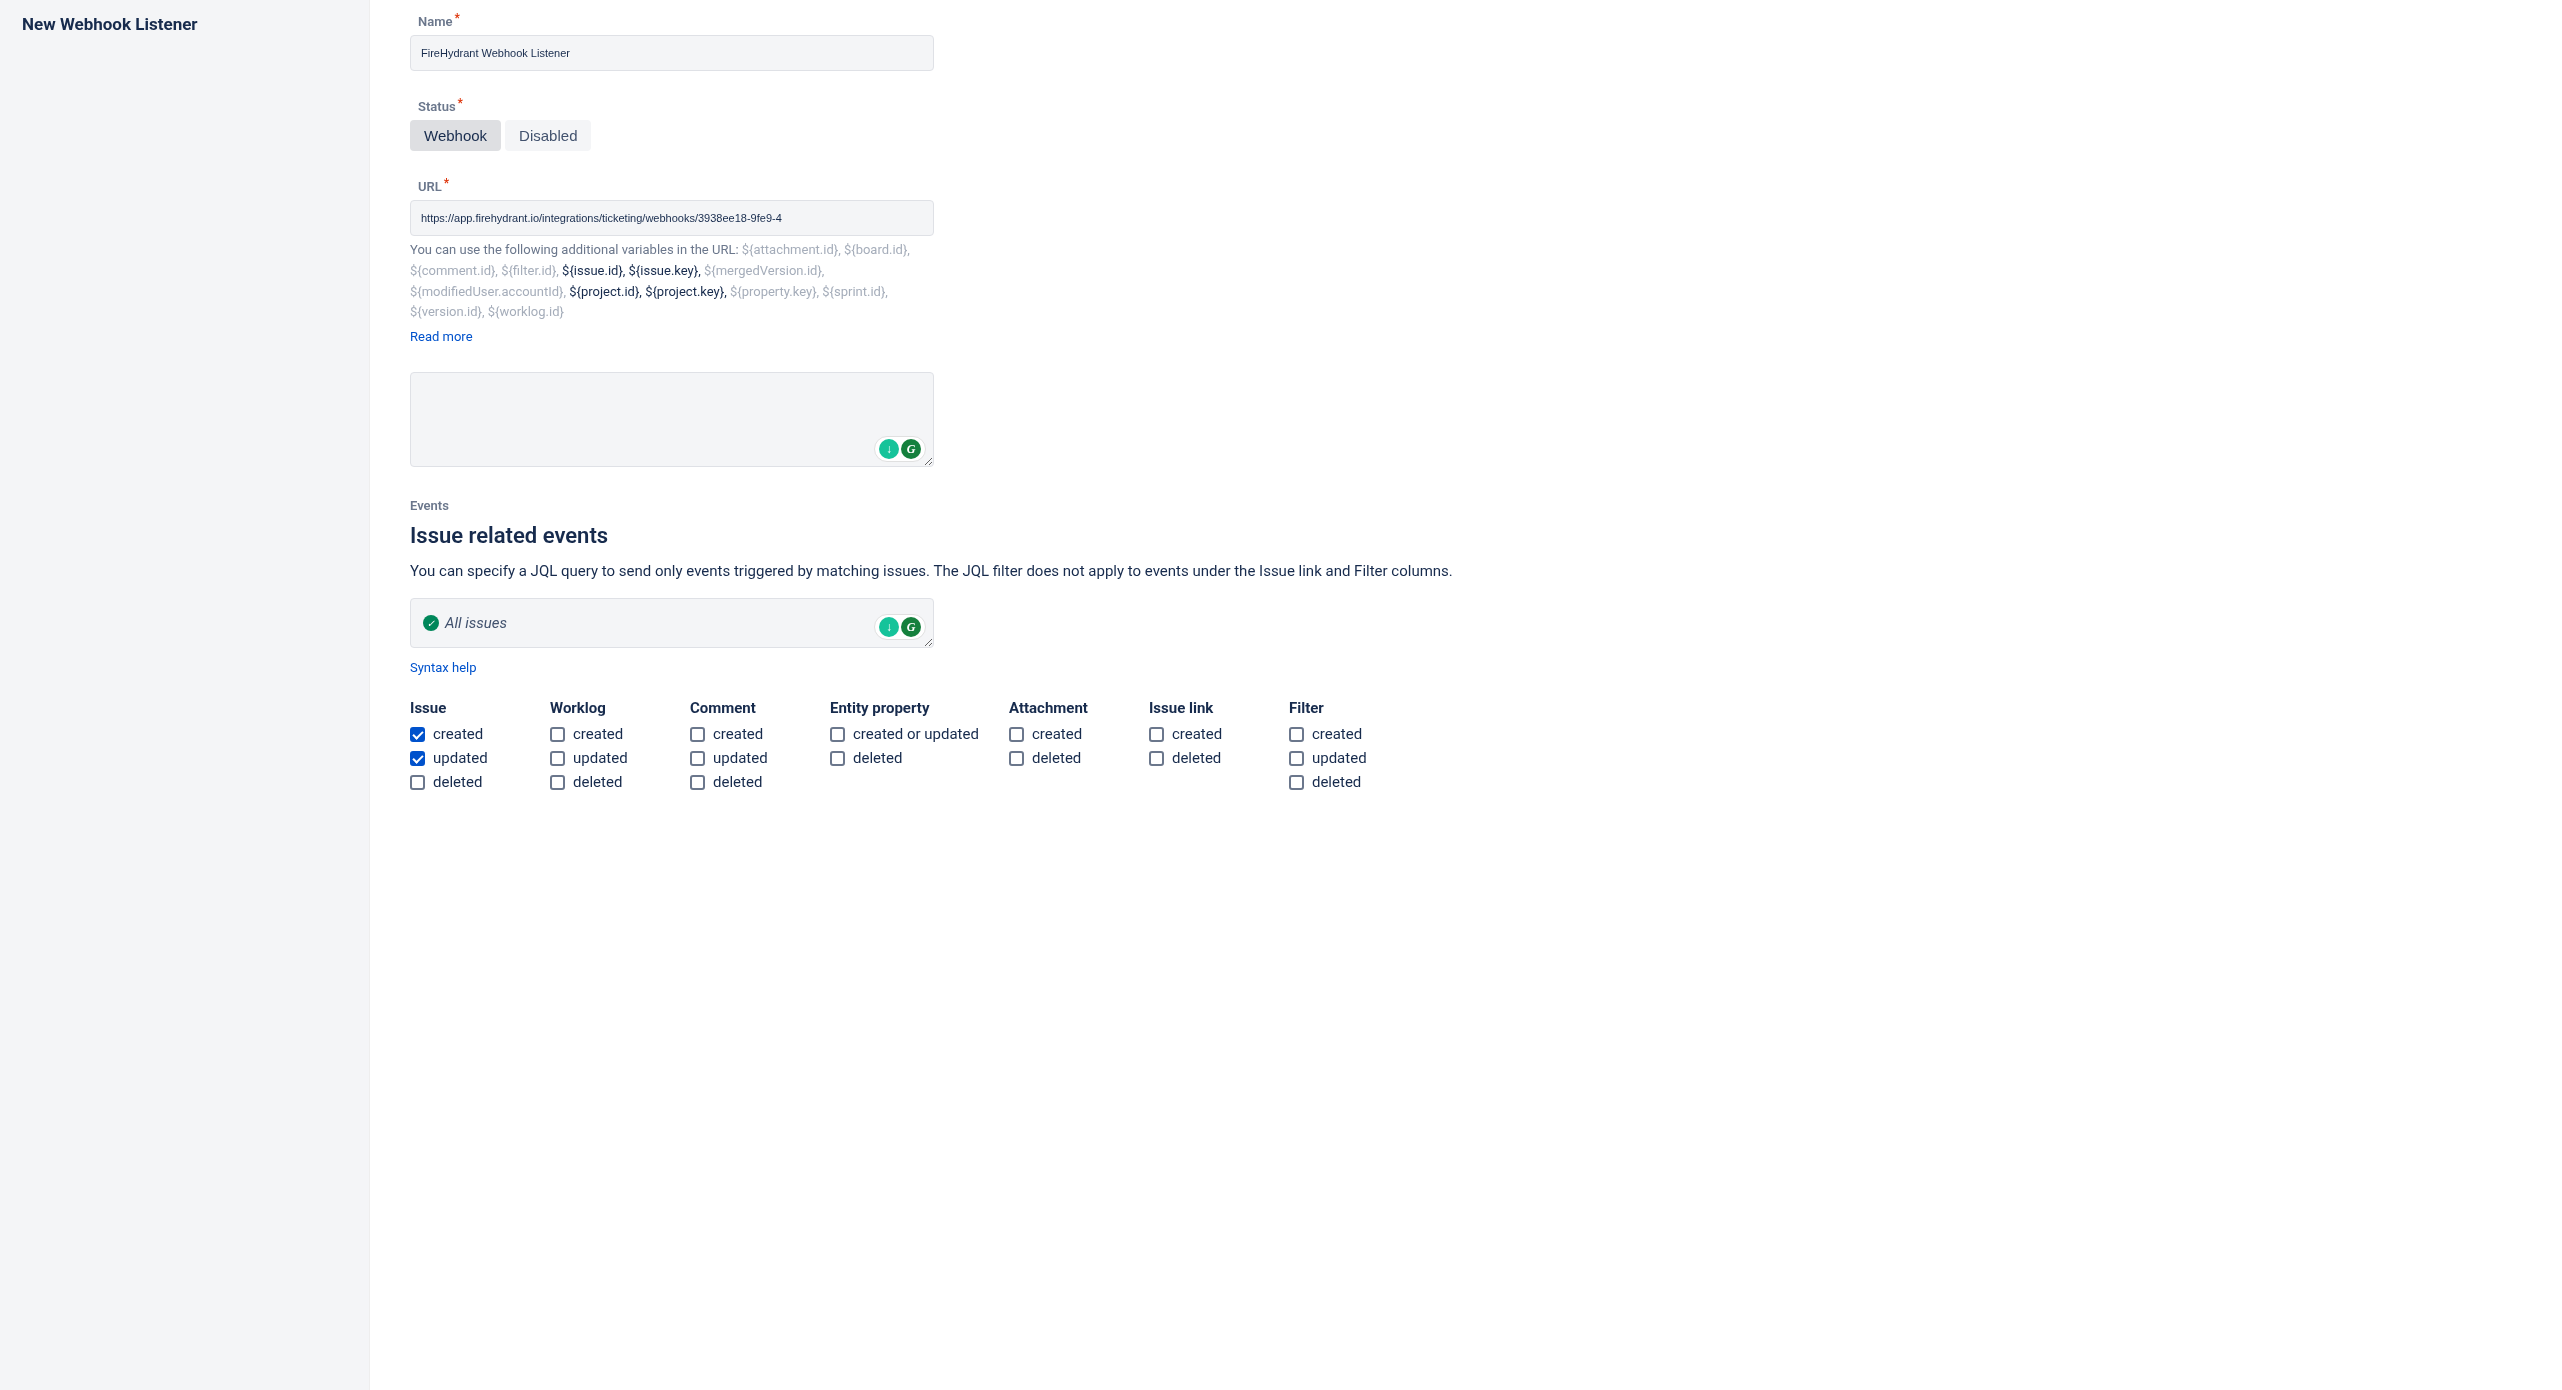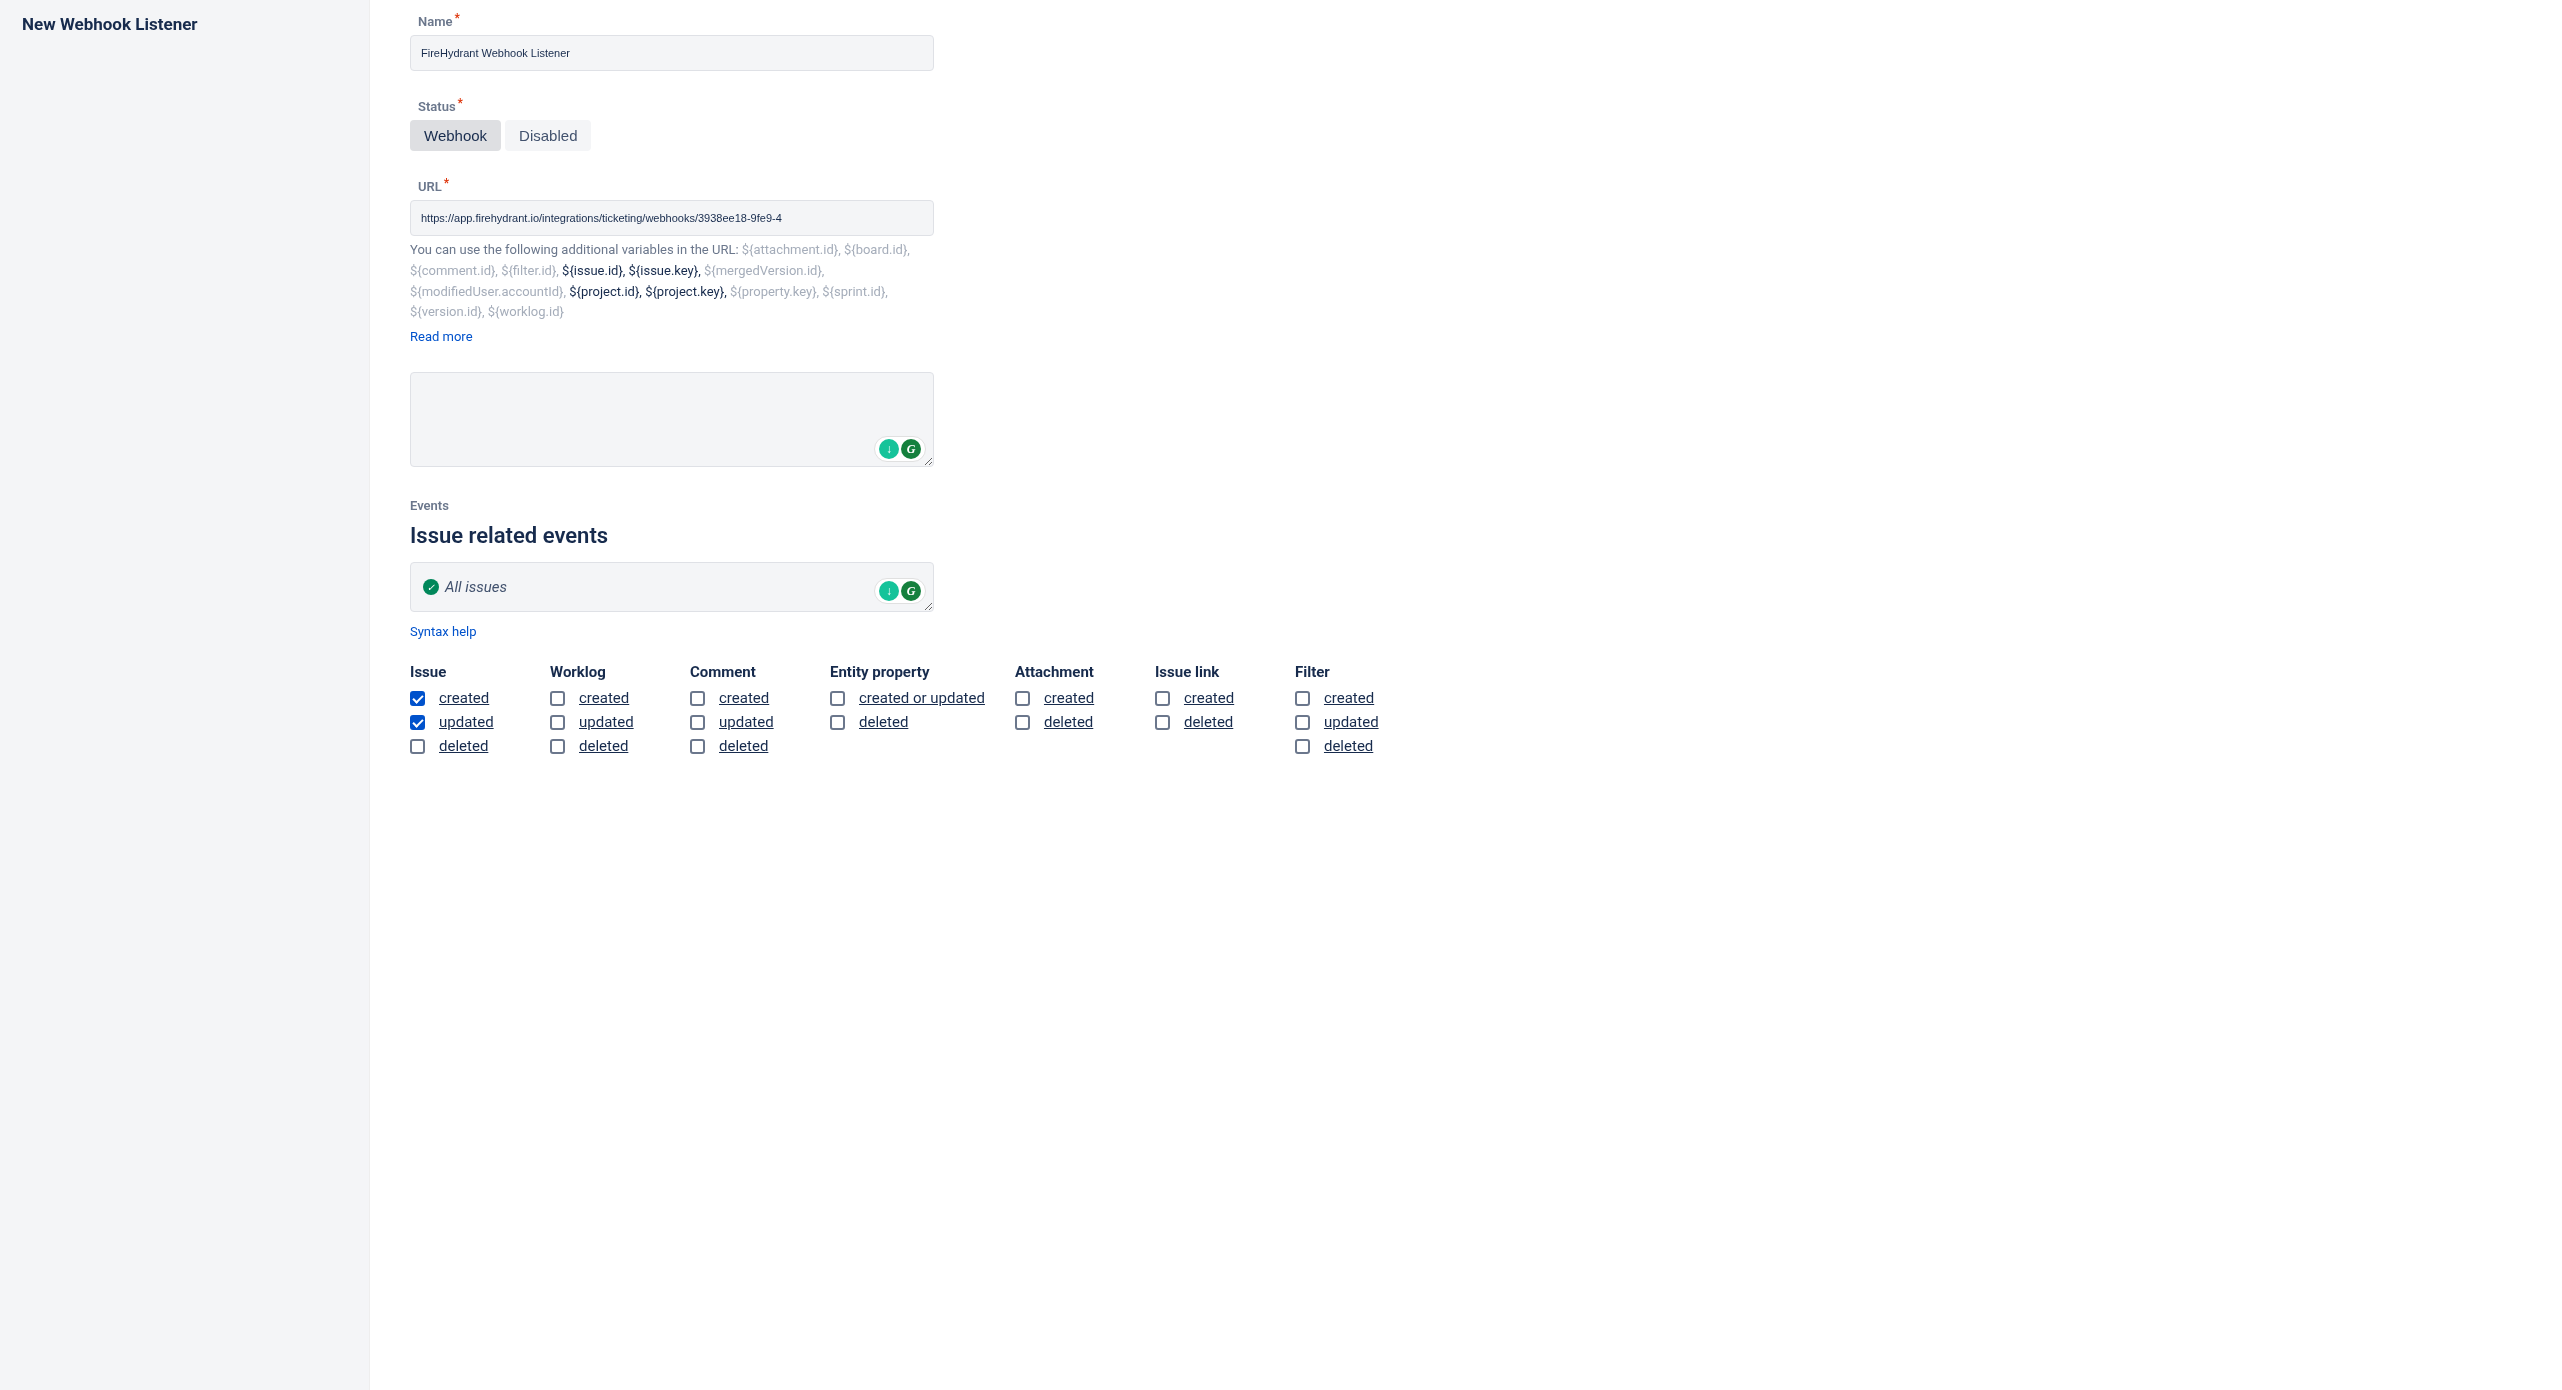--- a/index.html
+++ b/index.html
@@ -28,21 +28,21 @@
 .g-icon { background: #15803d; color: #fff; font-family: Georgia, serif; font-style: italic; }
 .section-heading-small { font-size: 13px; font-weight: 600; color: #6B778C; margin-bottom: 10px; }
 .section-heading { font-size: 22px; font-weight: 600; color: #172B4D; margin-bottom: 14px; }
 .section-desc { font-size: 15px; color: #172B4D; margin-bottom: 18px; }
 .jql-wrap { position: relative; width: 524px; margin-bottom: 6px; }
 .jql-input { width: 524px; height: 50px; padding: 8px 12px; border: 1px solid #DFE1E6; border-radius: 4px; background: #F4F5F7; font-size: 15px; color: #42526E; font-style: italic; display: flex; align-items: center; gap: 6px; resize: both; overflow: auto; }
 .check-icon { width: 16px; height: 16px; border-radius: 50%; background: #00875A; display: inline-flex; align-items: center; justify-content: center; color: #fff; font-size: 10px; flex-shrink: 0; }
 .event-columns { display: flex; gap: 30px; margin-top: 24px; flex-wrap: nowrap; }
 .event-col { min-width: 110px; }
 .event-col-title { font-size: 15px; font-weight: 700; color: #172B4D; margin-bottom: 8px; }
-.checkbox-row { display: flex; align-items: center; gap: 14px; margin-bottom: 6px; font-size: 15px; color: #172B4D; text-decoration: underline; }
+.checkbox-row { display: flex; align-items: center; gap: 8px; margin-bottom: 6px; font-size: 15px; color: #172B4D; }
 .checkbox { width: 15px; height: 15px; border: 2px solid #6B778C; border-radius: 3px; cursor: pointer; position: relative; flex-shrink: 0; }
 .checkbox.checked { background: #0052CC; border-color: #0052CC; }
 .checkbox.checked::after { content: ""; position: absolute; left: 3px; top: 0px; width: 4px; height: 8px; border: solid #fff; border-width: 0 2px 2px 0; transform: rotate(45deg); }
 .events-wide { max-width: none; }
 </style>
 </head>
 <body>
 
 <div class="container">
   <aside class="sidebar">
@@ -91,20 +91,21 @@
             <span class="g-circle g-icon">G</span>
           </div>
         </div>
       </div>
 
     </div>
 
     <div class="events-wide">
       <div class="section-heading-small">Events</div>
       <h3 class="section-heading">Issue related events</h3>
+      <p class="section-desc">You can specify a JQL query to send only events triggered by matching issues. The JQL filter does not apply to events under the Issue link and Filter columns.</p>
 
       <div class="jql-wrap">
         <div class="jql-input">
           <span class="check-icon">✓</span>
           <span>All issues</span>
         </div>
         <div class="grammarly-badge">
           <span class="g-circle g-dot">↓</span>
           <span class="g-circle g-icon">G</span>
         </div>

